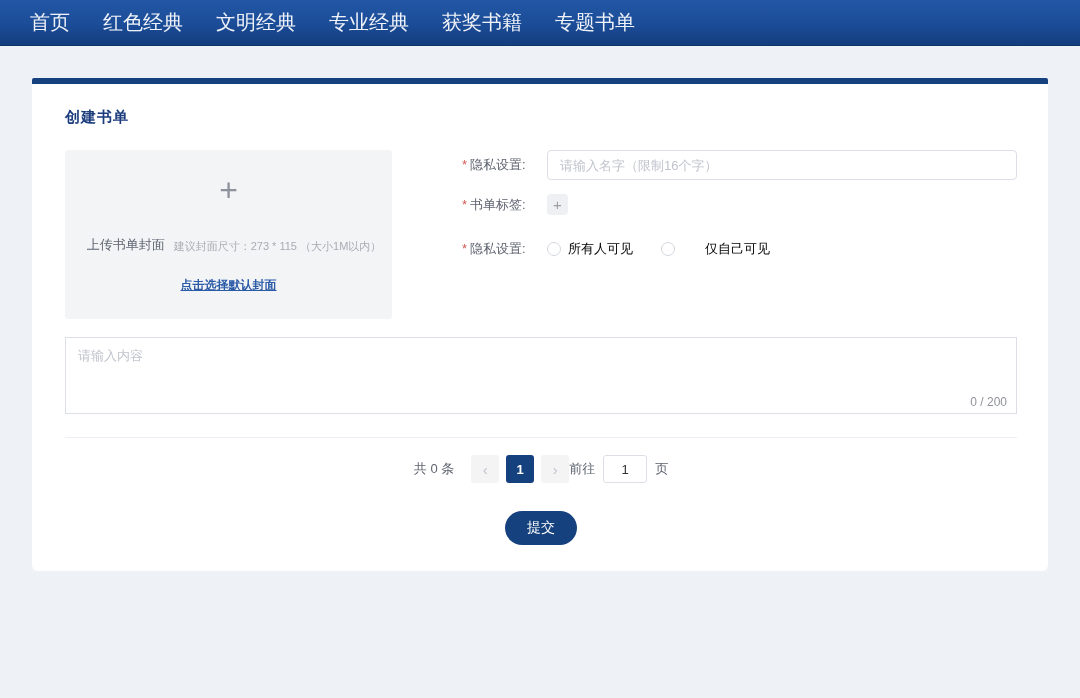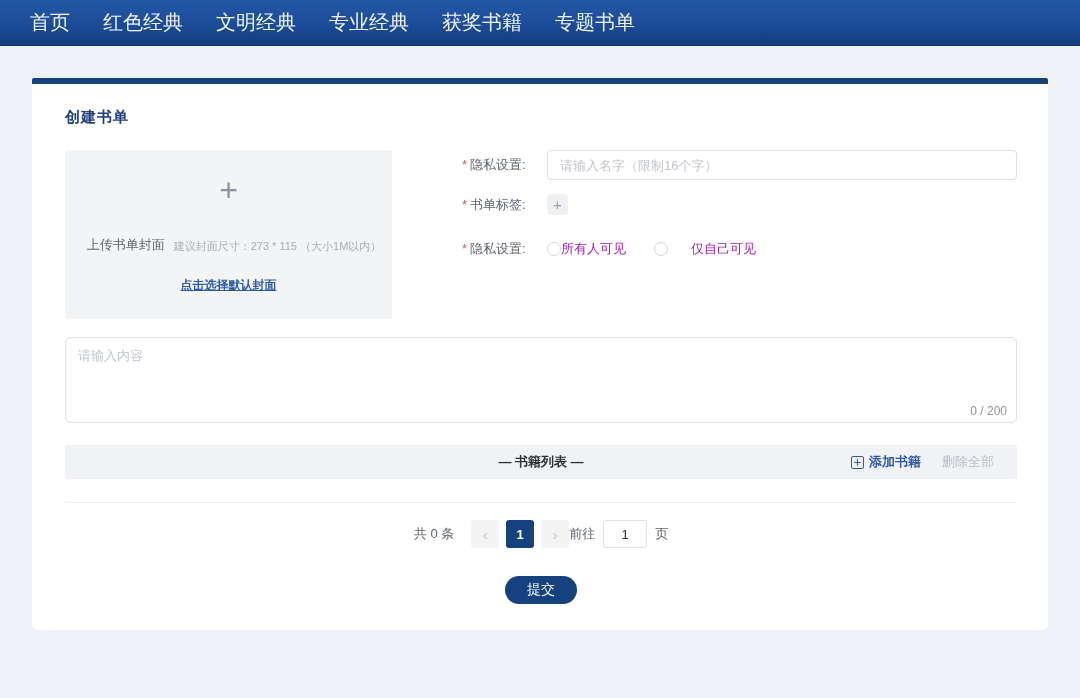--- a/index.html
+++ b/index.html
@@ -97,34 +97,34 @@
     cursor:pointer;
   }
   .radio { display:flex; align-items:center; cursor:pointer; }
   .radio + .radio { margin-left:28px;gap:23px; }
   .radio-circle {
     width:14px; height:14px;
     border:1px solid #d3d7de; border-radius:50%;
     background:#fff;
     flex-shrink:0;
   }
-  .radio-label { font-size:13px; color:#a21caf;font-family:Liberation Serif, serif; }
+  .radio-label { margin-left:7px; font-size:13px; color:#000000;font-family:Liberation Serif, serif; }
 
   
   .intro-row { display:flex; margin-top:18px; }
   .intro-label {
     width:78px; flex-shrink:0;
     font-size:13px; color:#5f6470;
     padding-top:10px;
     white-space:nowrap;
   }
   .textarea-wrap { flex:1; position:relative; }
   .intro-textarea {
-    width:100%; height:86px;
-    border:1px solid #dcdfe6; border-radius:6px;
+    width:100%; height:77px;
+    border:1px solid #dcdfe6; border-radius:0;
     padding:9px 12px 18px 12px;
     font-size:13px; color:#303133;
     font-family:inherit;
     resize:none; outline:none; display:block;
   }
   .intro-textarea::placeholder { color:#c0c4cc; }
   .char-counter {
     position:absolute; right:10px; bottom:5px;
     font-size:12px; color:#909399;
     background:#fff; padding-left:4px;
@@ -187,21 +187,21 @@
     border:1px solid #dcdfe6; border-radius:3px;
     text-align:center; font-size:13px; color:#303133;
     font-family:inherit;
     outline:none;
   }
   .pg-unit { margin-left:8px; font-size:13px; color:#5f6470; }
 
   
   .submit-row { margin-top:28px; display:flex; justify-content:center; }
   .submit-btn {
-    min-width:72px; height:28px;
+    min-width:72px; height:34px;
     padding:0 22px;
     background:#15417e;
     border:none; border-radius:17px;
     color:#ffffff; font-size:14px;
     font-family:inherit;
     cursor:pointer;
   }
 </style>
 </head>
 <body>
@@ -261,33 +261,20 @@
       </div>
     </div>
 
     <div class="intro-row">
       <div class="textarea-wrap">
         <textarea class="intro-textarea" placeholder="请输入内容" style=""></textarea>
         <div class="char-counter">0 / 200</div>
       </div>
     </div>
 
-    <div class="booklist-bar">
-      <div class="booklist-title">— 书籍列表 —</div>
-      <div class="booklist-actions">
-        <div class="add-books">
-          <svg width="13" height="13" viewBox="0 0 13 13">
-            <rect x="0.5" y="0.5" width="12" height="12" rx="1.5" fill="none" stroke="#2b5aa7" stroke-width="1"></rect>
-            <path d="M6.5 3.2 V9.8 M3.2 6.5 H9.8" stroke="#2b5aa7" stroke-width="1.1" fill="none"></path>
-          </svg>
-          <span>添加书籍</span>
-        </div>
-        <div class="delete-all">删除全部</div>
-      </div>
-    </div>
 
     <div class="divider"></div>
 
     <div class="pagination">
       <span class="pg-total">共 0 条</span>
       <button class="pg-btn">
         <span>‹</span>
       </button>
       <div class="pg-page">1</div>
       <button class="pg-btn">

